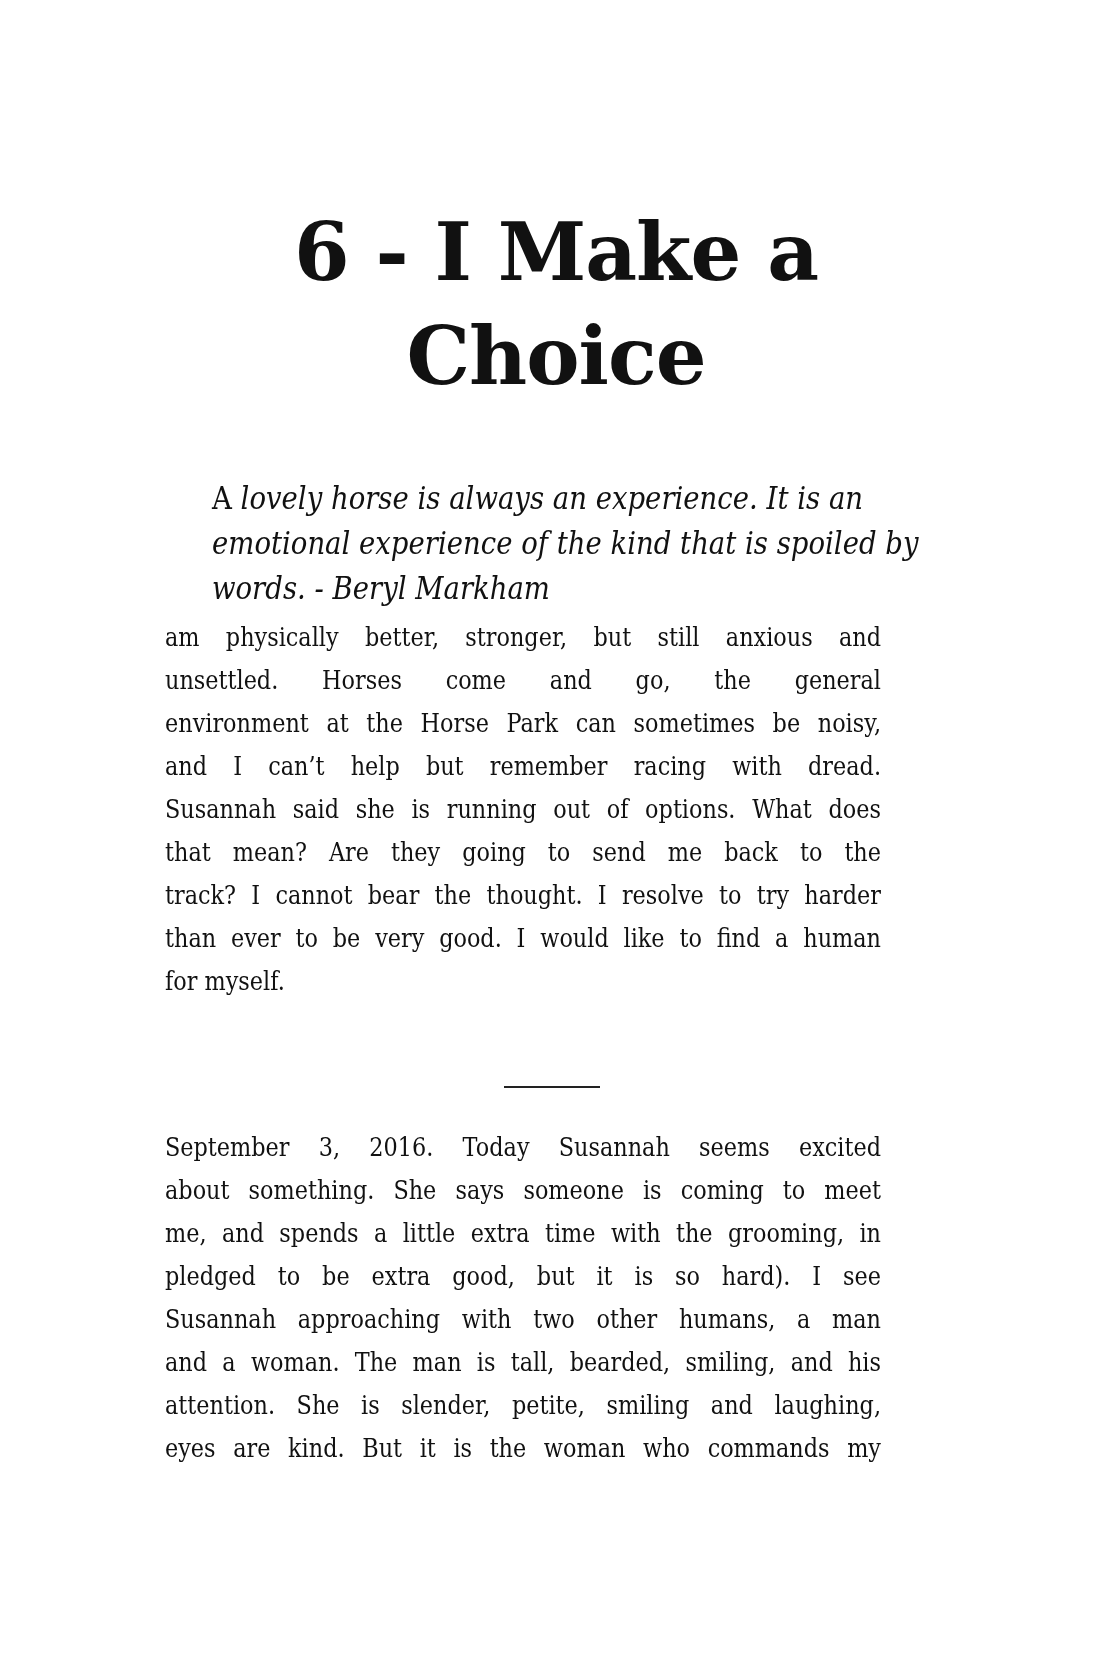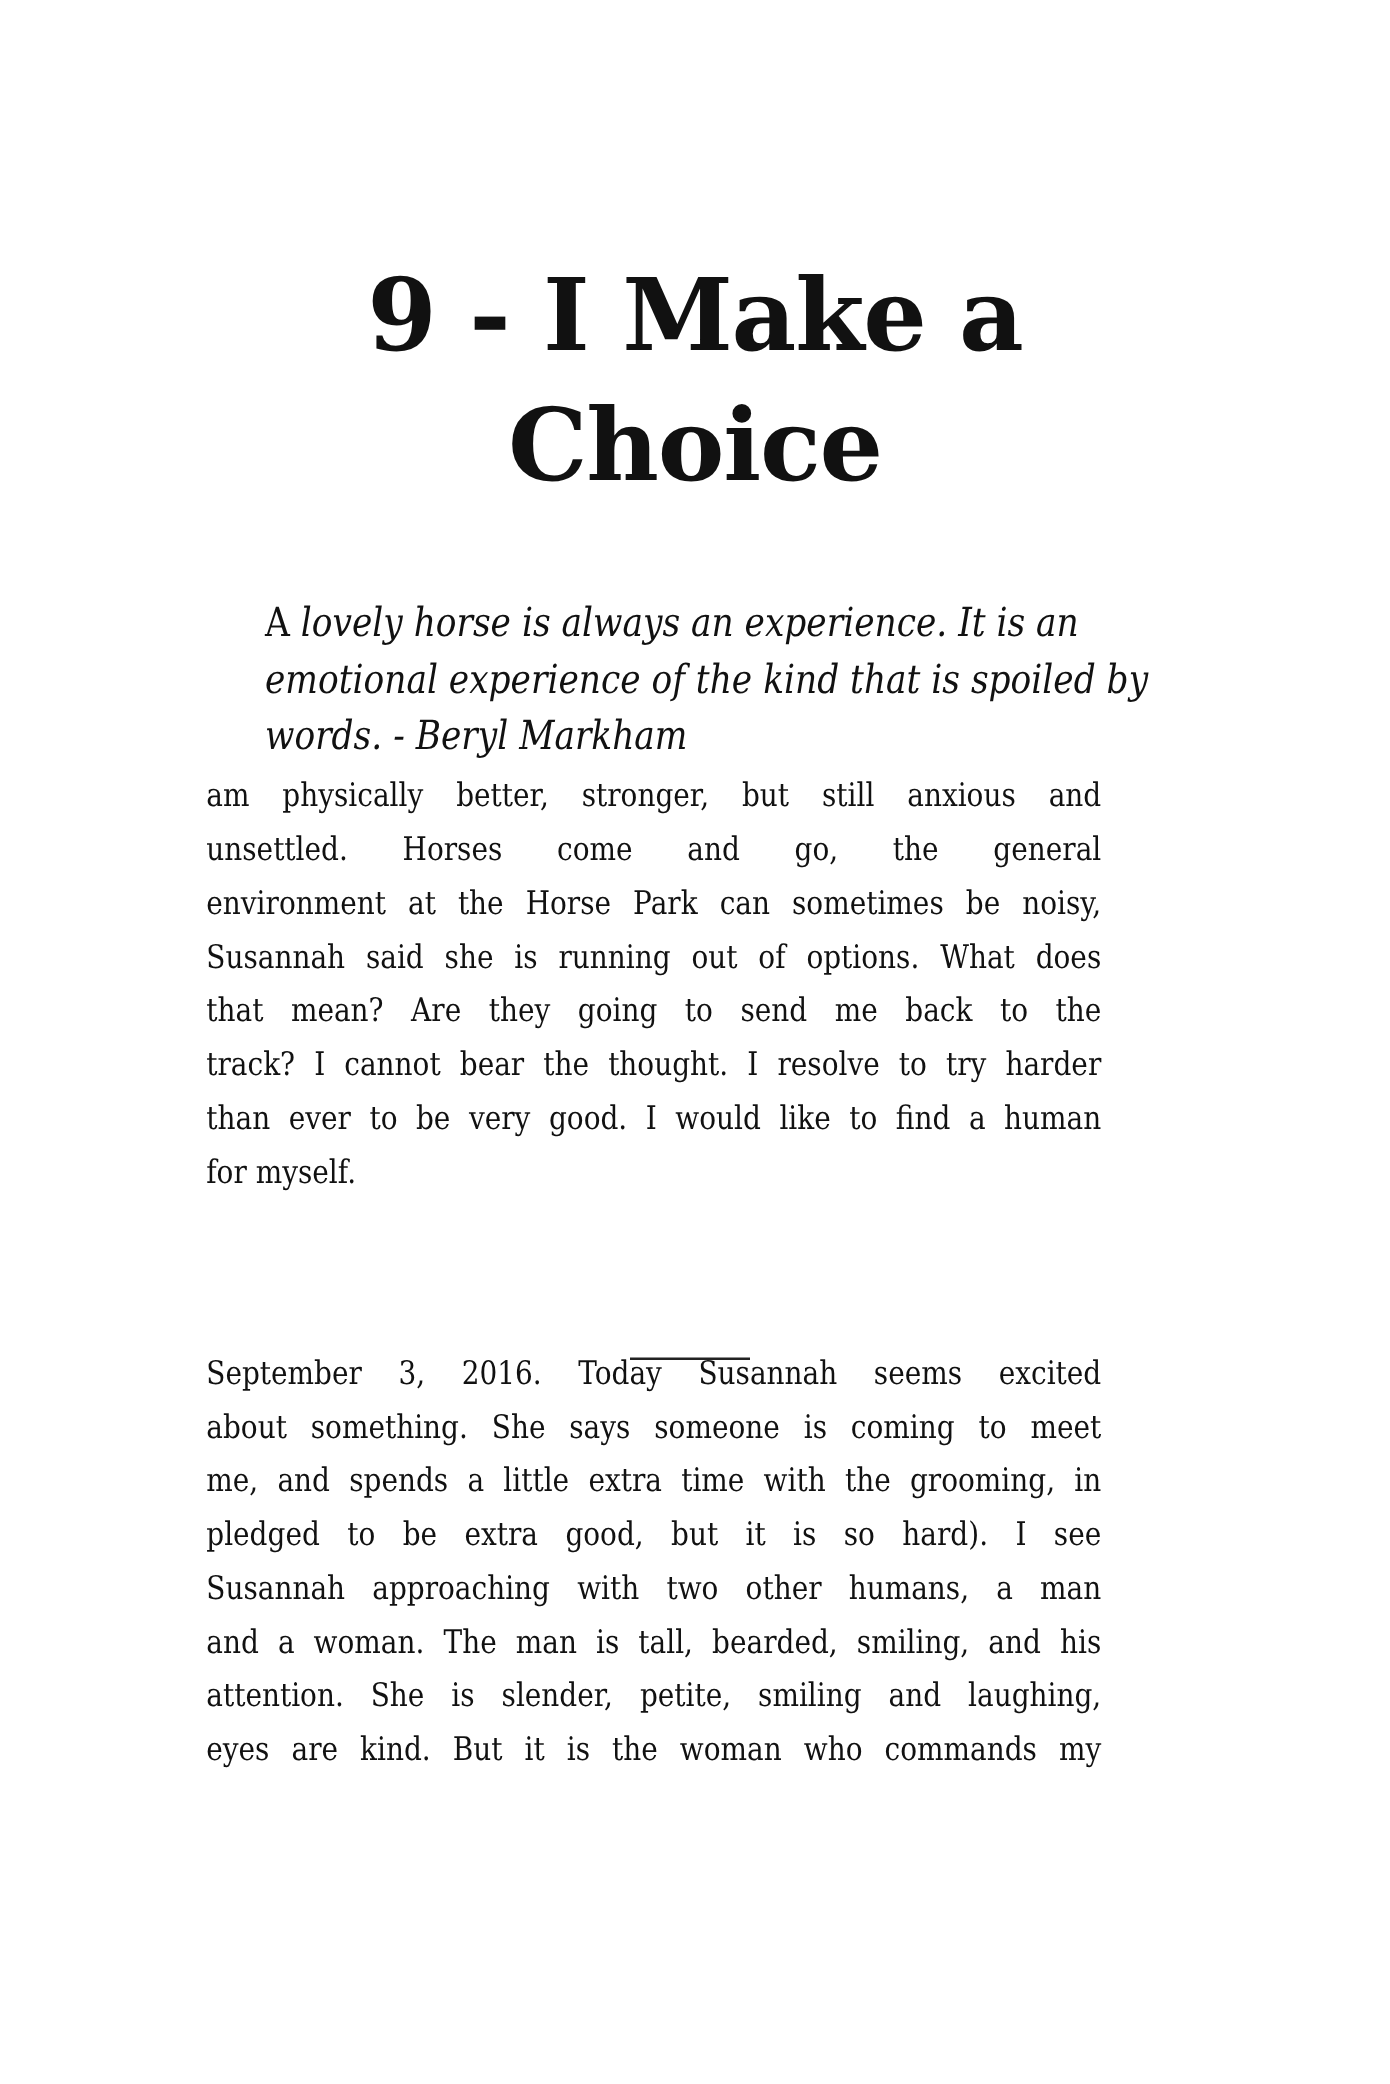--- a/index.html
+++ b/index.html
@@ -8,44 +8,45 @@
   .title { position: absolute; left: 0; top: 200px; width: 1112px; text-align: center; font-family: "DejaVu Serif", serif; font-weight: bold; font-size: 80px; line-height: 104px; margin: 0; letter-spacing: -1px; }
   .title .tl { display: block; }
   .quote { position: absolute; left: 202px; top: 466px; width: 680px; font-family: "DejaVu Serif", serif; font-size: 32px; line-height: 45px; margin: 10px; }
   .quote .ql { display: block; white-space: nowrap; transform: scaleX(0.86); transform-origin: left center; }
   .quote .qa { font-style: normal; }
   .quote .qi { font-style: italic; }
   .para { position: absolute; left: 165px; width: 716px; font-family: "DejaVu Serif", serif; font-size: 26px; line-height: 43px; margin: 0; }
   .para .ln { display: block; height: 43px; white-space: nowrap; overflow: visible; }
   .para .ln span { display: inline-block; transform-origin: left center; }
   .p1 { top: 616px; }
-  .p2 { top: 1078px; text-align: right; }
+  .p2 { top: 1126px; text-align: right; }
   .sep { position: absolute; left: 504px; top: 1086px; width: 96px; height: 2px; background: #222222; }
   .sep-text { position:absolute; left:0; top:0; width:1px; height:1px; overflow:hidden; color:transparent; }
 </style>
 </head>
 <body>
 
 <div class="page">
 
   <h1 class="title">
-    <span class="tl">9 - I Make a</span>
+    <span class="tl">6 - I Make a</span>
     <span class="tl">Choice</span>
   </h1>
 
   <blockquote class="quote">
     <span class="ql"><span class="qa">A</span><span class="qi"> lovely horse is always an experience. It is an</span></span>
     <span class="ql qi">emotional experience of the kind that is spoiled by</span>
     <span class="ql qi">words. - Beryl Markham</span>
   </blockquote>
 
   <div class="para p1">
     <div class="ln"><span style="transform: scaleX(0.86); word-spacing: 22.3364px;">am physically better, stronger, but still anxious and</span></div>
     <div class="ln"><span style="transform: scaleX(0.86); word-spacing: 42.6191px;">unsettled. Horses come and go, the general</span></div>
     <div class="ln"><span style="transform: scaleX(0.86); word-spacing: 12.2045px;">environment at the Horse Park can sometimes be noisy,</span></div>
+    <div class="ln"><span style="transform: scaleX(0.86); word-spacing: 22.1284px;">and I can’t help but remember racing with dread.</span></div>
     <div class="ln"><span style="transform: scaleX(0.86); word-spacing: 11.121px;">Susannah said she is running out of options. What does</span></div>
     <div class="ln"><span style="transform: scaleX(0.86); word-spacing: 17.3277px;">that mean? Are they going to send me back to the</span></div>
     <div class="ln"><span style="transform: scaleX(0.86); word-spacing: 9.48394px;">track? I cannot bear the thought. I resolve to try harder</span></div>
     <div class="ln"><span style="transform: scaleX(0.86); word-spacing: 8.95667px;">than ever to be very good. I would like to find a human</span></div>
     <div class="ln"><span style="transform: scaleX(0.86);">for myself.</span></div>
   </div>
 
   <div class="sep">
       <span class="sep-text">______</span>
     </div>

